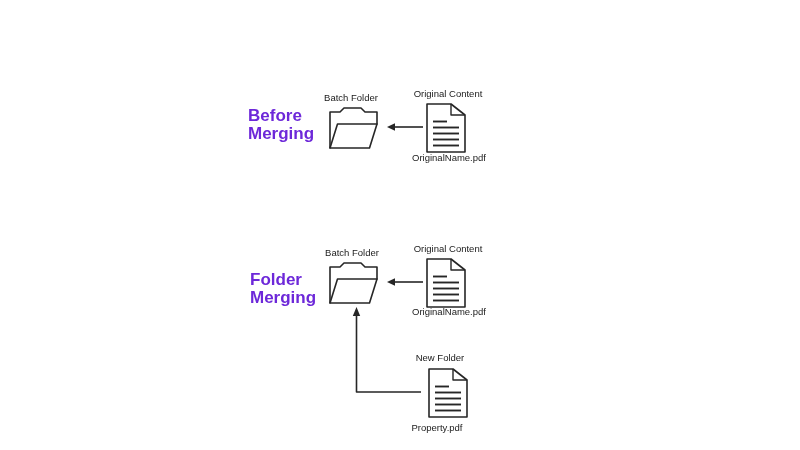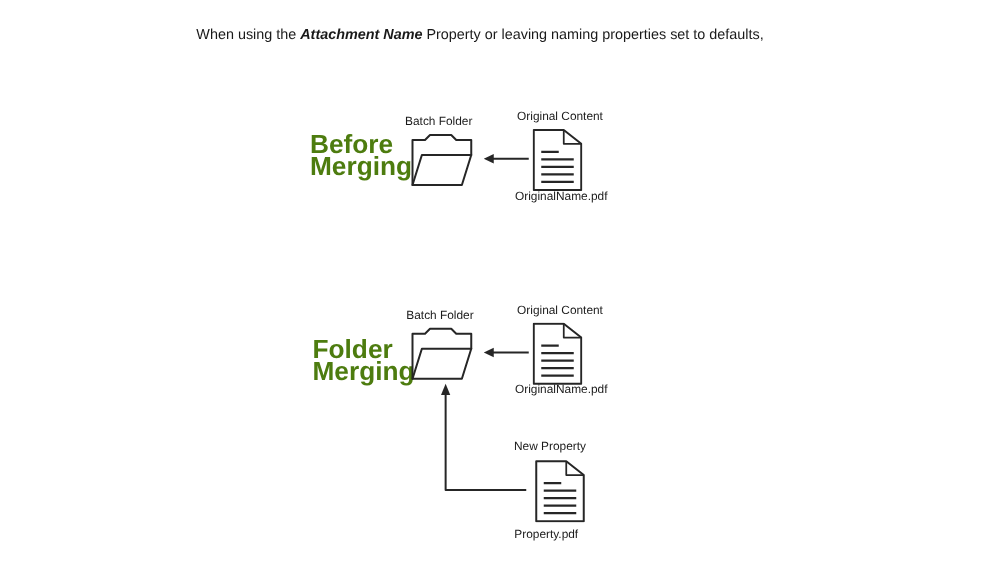--- a/index.html
+++ b/index.html
@@ -16,43 +16,42 @@
   .header-text {
     left: 99px; top: 20px; width: 570px;
     text-align: center;
     font-size: 11.5px;
     line-height: 16px;
     color: #1a1a1a;
   }
   .bi { font-weight: bold; font-style: italic; }
   .bd { font-weight: bold; }
   .stage-label {
-    font-size: 21px;
+    font-size: 17px;
     font-weight: bold;
     line-height: 18px;
-    color: #4d7c0f;
+    color: #6d28d9;
     white-space: nowrap;
   }
   .small-label {
     font-size: 9.5px;
     line-height: 11px;
     color: #1a1a1a;
     width: 110px;
     text-align: center;
     white-space: nowrap;
   }
   svg { display: block; }
 </style>
 </head>
 <body>
 
 <div class="canvas">
 
   <div class="abs header-text">
-    <div><span>When using the </span><span class="bi">Attachment Name</span><span> Property or leaving naming properties set to defaults,</span></div>
   </div>
 
   <div class="abs stage-label" style="left:248px; top:107px;">
     <div>Before</div>
     <div>Merging</div>
   </div>
 
   <div class="abs small-label" style="left:296px; top:92px;">Batch Folder</div>
 
   <svg class="abs" style="left:328px; top:105px;" width="51" height="45" viewBox="0 0 51 45">
@@ -108,21 +107,21 @@
     <line x1="7" y1="42.5" x2="33" y2="42.5" stroke="#262626" stroke-width="1.9"></line>
   </svg>
 
   <div class="abs small-label" style="left:394px; top:306px;">OriginalName.pdf</div>
 
   <svg class="abs" style="left:350px; top:304px;" width="76" height="91" viewBox="0 0 76 91">
     <path d="M 71,88 L 6.5,88 L 6.5,10" fill="none" stroke="#262626" stroke-width="1.6" stroke-linejoin="round"></path>
     <polygon points="6.5,3 2.8,12 10.2,12" fill="#262626"></polygon>
   </svg>
 
-  <div class="abs small-label" style="left:385px; top:352px;">New Property</div>
+  <div class="abs small-label" style="left:385px; top:352px;">New Folder</div>
 
   <svg class="abs" style="left:428px; top:368px;" width="40" height="50" viewBox="0 0 40 50">
     <path d="M 1,1 L 25,1 L 39,12 L 39,49 L 1,49 Z" fill="#ffffff" stroke="#262626" stroke-width="1.6" stroke-linejoin="round"></path>
     <path d="M 25,1 L 25,12 L 39,12" fill="none" stroke="#262626" stroke-width="1.4" stroke-linejoin="round"></path>
     <line x1="7" y1="18.5" x2="21" y2="18.5" stroke="#262626" stroke-width="1.9"></line>
     <line x1="7" y1="24.5" x2="33" y2="24.5" stroke="#262626" stroke-width="1.9"></line>
     <line x1="7" y1="30.5" x2="33" y2="30.5" stroke="#262626" stroke-width="1.9"></line>
     <line x1="7" y1="36.5" x2="33" y2="36.5" stroke="#262626" stroke-width="1.9"></line>
     <line x1="7" y1="42.5" x2="33" y2="42.5" stroke="#262626" stroke-width="1.9"></line>
   </svg>

